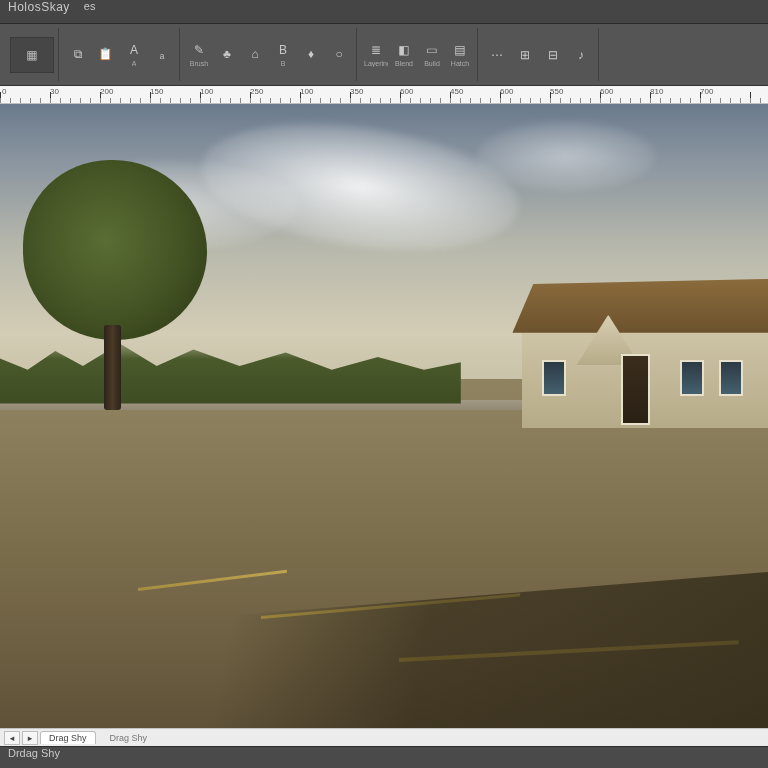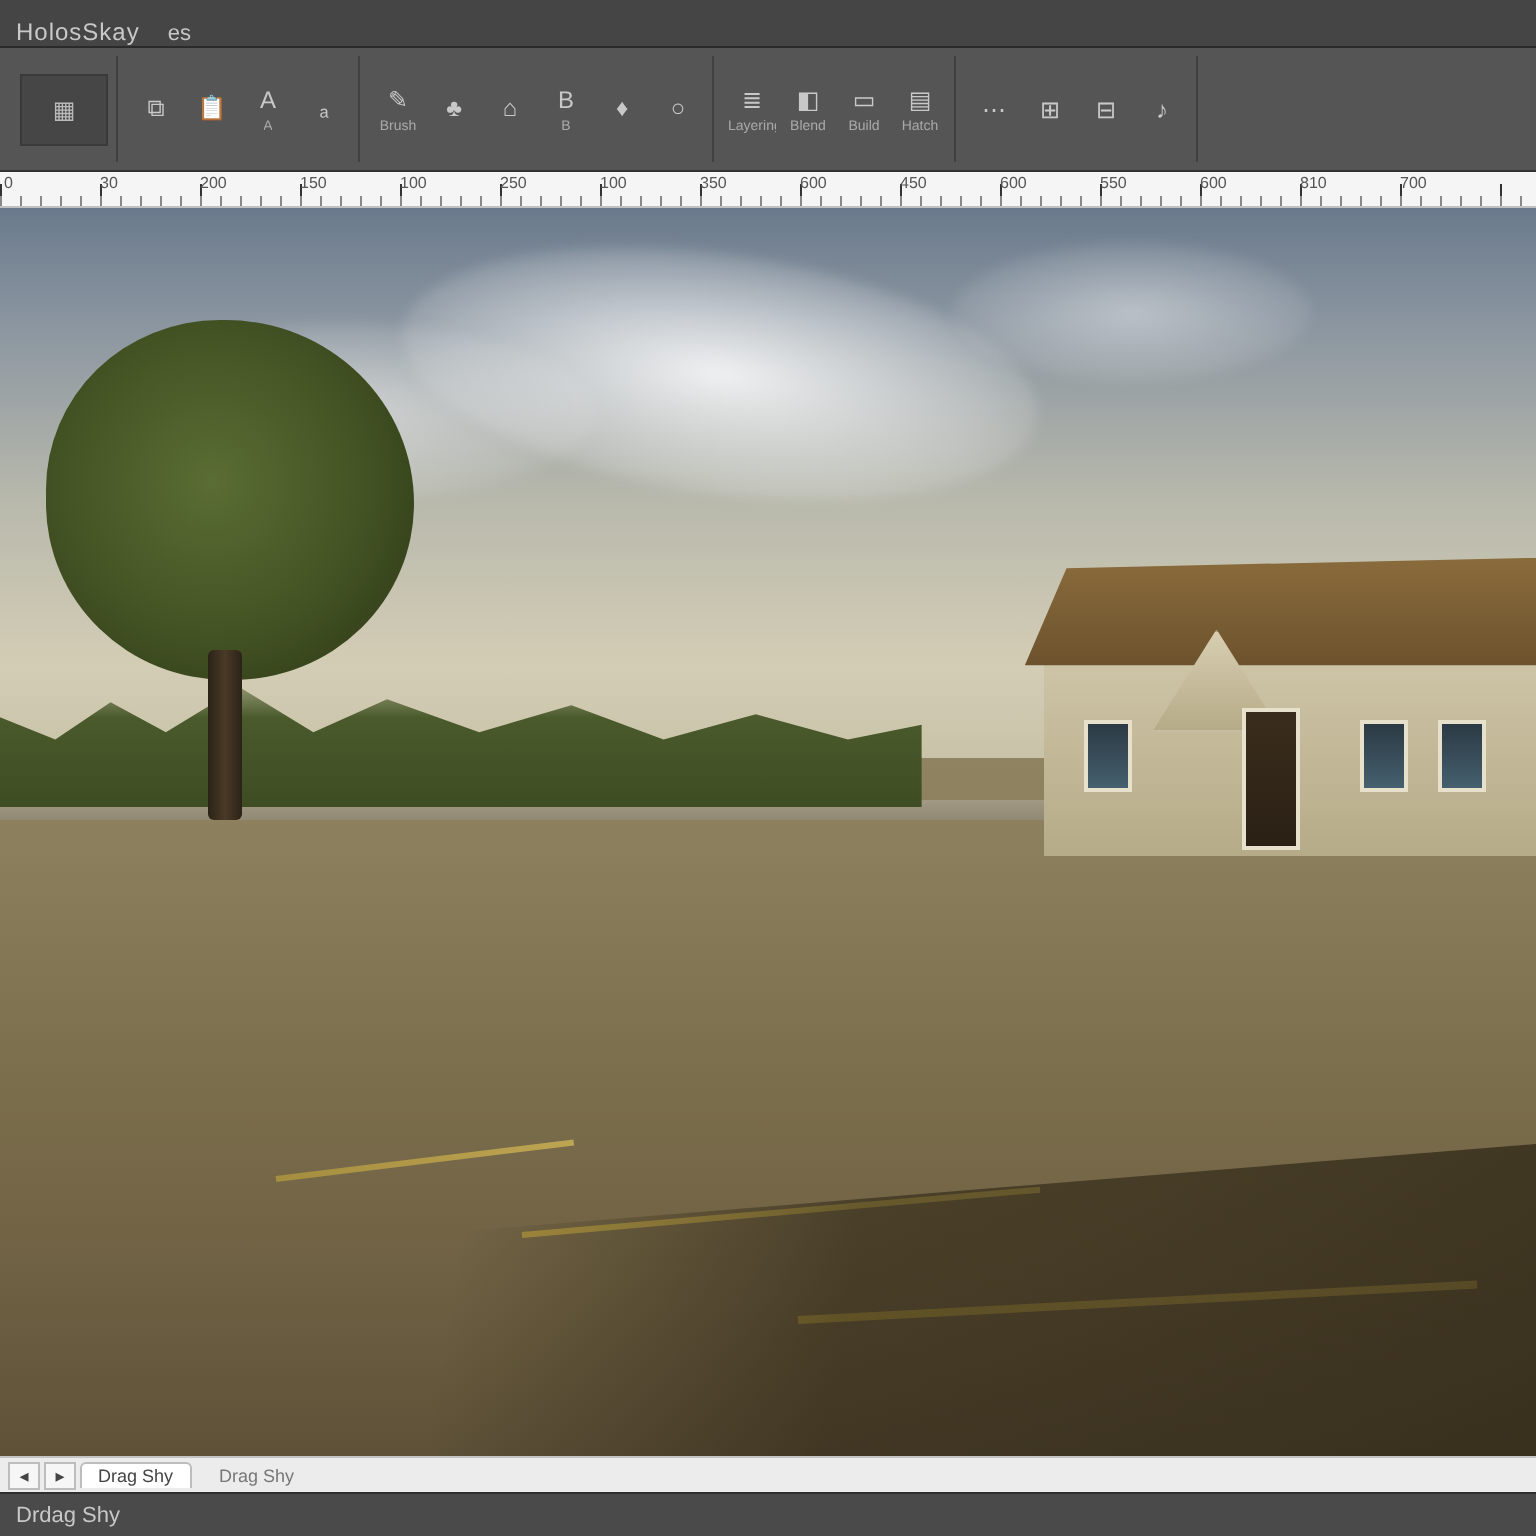--- a/index.html
+++ b/index.html
@@ -1,20 +1,20 @@
 <!DOCTYPE html>
 <html><head>
 <meta charset="utf-8">
 <style>
 * { margin: 0; padding: 0; box-sizing: border-box; font-family: Tahoma, Arial, sans-serif; }
 html, body { width: 768px; height: 768px; overflow: hidden; background: #1a1a1a; }
 
 .app { width: 100%; height: 100%; display: flex; flex-direction: column; background: #e8e8e8; }
 
-.menubar { height: 24px; background: #454545; color: #c8c8c8; display: flex; align-items: flex-end; padding: 0 8px; font-size: 11px; gap: 14px; border-bottom: 1px solid #2a2a2a; }
+.menubar { height: 24px; background: #454545; color: #c8c8c8; display: flex; align-items: flex-start; padding: 0 8px; font-size: 11px; gap: 14px; border-bottom: 1px solid #2a2a2a; }
 .menubar-title { font-size: 12px; letter-spacing: 0.5px; }
 
 .toolbar { height: 62px; background: #555555; border-bottom: 1px solid #333; display: flex; align-items: stretch; padding: 4px 6px; gap: 2px; }
 .tool-group { display: flex; align-items: center; gap: 2px; padding: 0 4px; border-right: 1px solid #404040; }
 .tool-btn { width: 26px; height: 44px; background: transparent; border: 1px solid transparent; border-radius: 2px; display: flex; flex-direction: column; align-items: center; justify-content: center; gap: 2px; color: #c8c8c8; cursor: pointer; }
 .tool-icon { width: 16px; height: 16px; display: flex; align-items: center; justify-content: center; font-size: 12px; }
 .tool-lbl { font-size: 7px; line-height: 1; color: #aaa; white-space: nowrap; overflow: hidden; max-width: 24px; }
 .selector-wide { width: 44px; height: 36px; background: #464646; border: 1px solid #3a3a3a; display: flex; align-items: center; justify-content: center; color: #bbb; font-size: 10px; }
 
 .ruler-h { height: 18px; background: #f5f5f5; border-bottom: 1px solid #c0c0c0; position: relative; overflow: hidden; }
@@ -82,21 +82,21 @@
 .win { position: absolute; background: linear-gradient(180deg,#2b3a44,#45606e); border: 2px solid #e7e1cc; width: 10%; height: 24%; top: 54%; }
 .w1 { left: 8%; } .w2 { left: 64%; } .w3 { left: 80%; }
 .door { position: absolute; top: 50%; left: 40%; width: 12%; height: 48%;
   background: linear-gradient(180deg,#3a2d1d,#2a2014); border: 2px solid #e7e1cc; }
 
 
 .tabstrip { height: 18px; background: #ececec; border-top: 1px solid #c4c4c4; display: flex; align-items: center; gap: 2px; padding: 0 4px; font-size: 9px; color: #444; }
 .nav-btn { width: 16px; height: 14px; background: #f6f6f6; border: 1px solid #bdbdbd; display: flex; align-items: center; justify-content: center; font-size: 9px; cursor: pointer; }
 .tab { padding: 1px 8px; background: #fff; border: 1px solid #bdbdbd; border-bottom: none; border-radius: 3px 3px 0 0; cursor: pointer; }
 
-.statusbar { height: 22px; background: #4a4a4a; color: #c8c8c8; display: flex; align-items: center; padding: 0 8px; font-size: 11px; border-top: 1px solid #2e2e2e; }
+.statusbar { height: 22px; background: #4a4a4a; color: #c8c8c8; display: flex; padding: 0 8px; font-size: 11px; border-top: 1px solid #2e2e2e; }
 </style>
 </head>
 <body>
 
 <div class="app">
 
   <div class="menubar">
     <span class="menubar-title">HolosSkay</span>
     <span>es</span>
   </div>

